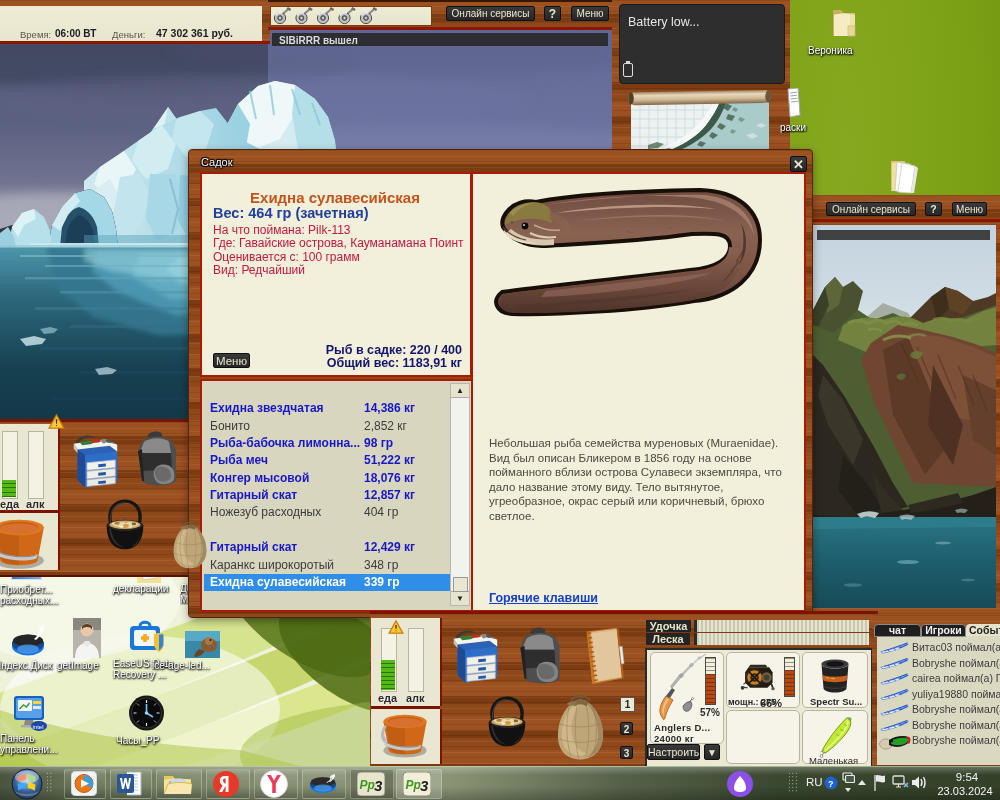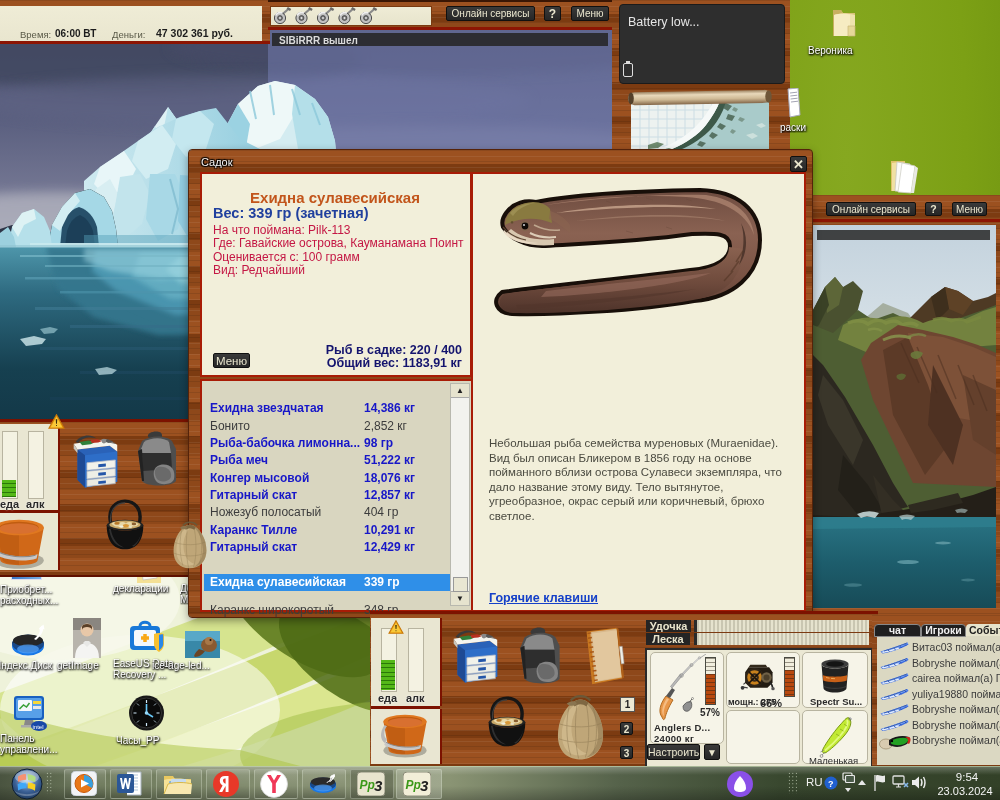--- a/index.html
+++ b/index.html
@@ -400,21 +400,21 @@
 <div class="abs" style="left:201px;top:156px;font-size:11px;color:#f4f4f4;text-shadow:1px 1px 1px #000,-1px -1px 1px #000,1px -1px 1px #000,-1px 1px 1px #000">Садок</div>
 <div class="abs btnD" style="left:790px;top:156px;width:17px;height:16px;font-size:13px;line-height:15px;font-weight:bold">✕</div>
 
 <div class="abs beige" style="left:200px;top:172px;width:268px;height:201px;border:2.5px solid #a81c06"></div>
 
 <div class="abs" style="left:200px;top:379px;width:269px;height:229px;border:2.5px solid #a81c06;background:#d9d6c0"></div>
 
 <div class="abs beige" style="left:471px;top:172px;width:331px;height:436px;border:2.5px solid #a81c06"></div>
 
 <div class="abs" style="left:205px;top:189px;width:260px;text-align:center;font-size:15px;font-weight:bold;color:#c2551b">Ехидна сулавесийская</div>
-<div class="abs" style="left:213px;top:205px;font-size:14.5px;font-weight:bold;color:#20409e">Вес: 339 гр (зачетная)</div>
+<div class="abs" style="left:213px;top:205px;font-size:14.5px;font-weight:bold;color:#20409e">Вес: 464 гр (зачетная)</div>
 <div class="abs" style="left:213px;top:224px;font-size:12px;color:#c41744;line-height:13.3px">На что поймана: Pilk-113<br>Где: Гавайские острова, Кауманамана Поинт<br>Оценивается с: 100 грамм<br>Вид: Редчайший</div>
 <div class="abs btnD" style="left:213px;top:353px;width:37px;height:15px;font-size:11.5px;line-height:14px">Меню</div>
 <div class="abs" style="left:240px;top:344px;width:222px;text-align:right;font-size:12.5px;font-weight:bold;color:#14146e;line-height:12.5px">Рыб в садке: 220 / 400<br>Общий вес: 1183,91 кг</div>
 
 <div class="abs" style="left:204px;top:383px;width:246px;height:222px;font-size:12px;color:#3c3c3c" id="fishlist">
     <div style="position:absolute;left:0;top:17.35px;width:246px;height:17px;line-height:17px;color:#1717c8;font-weight:bold;">
       <span style="position:absolute;left:6px">Ехидна звездчатая</span>
       <span style="position:absolute;left:160px">14,386 кг</span>
     </div>
     <div style="position:absolute;left:0;top:34.7px;width:246px;height:17px;line-height:17px;">
@@ -431,32 +431,28 @@
     </div>
     <div style="position:absolute;left:0;top:86.75px;width:246px;height:17px;line-height:17px;color:#1717c8;font-weight:bold;">
       <span style="position:absolute;left:6px">Конгер мысовой</span>
       <span style="position:absolute;left:160px">18,076 кг</span>
     </div>
     <div style="position:absolute;left:0;top:104.10000000000001px;width:246px;height:17px;line-height:17px;color:#1717c8;font-weight:bold;">
       <span style="position:absolute;left:6px">Гитарный скат</span>
       <span style="position:absolute;left:160px">12,857 кг</span>
     </div>
     <div style="position:absolute;left:0;top:121.45000000000002px;width:246px;height:17px;line-height:17px;">
-      <span style="position:absolute;left:6px">Ножезуб полосатый</span>
+      <span style="position:absolute;left:6px">Ножезуб расходных</span>
       <span style="position:absolute;left:160px">404 гр</span>
-    </div>
-    <div style="position:absolute;left:0;top:138.8px;width:246px;height:17px;line-height:17px;color:#1717c8;font-weight:bold;">
-      <span style="position:absolute;left:6px">Каранкс Тилле</span>
-      <span style="position:absolute;left:160px">10,291 кг</span>
     </div>
     <div style="position:absolute;left:0;top:156.15px;width:246px;height:17px;line-height:17px;color:#1717c8;font-weight:bold;">
       <span style="position:absolute;left:6px">Гитарный скат</span>
       <span style="position:absolute;left:160px">12,429 кг</span>
     </div>
-    <div style="position:absolute;left:0;top:173.5px;width:246px;height:17px;line-height:17px;margin-top:45px;">
+    <div style="position:absolute;left:0;top:173.5px;width:246px;height:17px;line-height:17px;">
       <span style="position:absolute;left:6px">Каранкс широкоротый</span>
       <span style="position:absolute;left:160px">348 гр</span>
     </div>
     <div style="position:absolute;left:0;top:190.85000000000002px;width:246px;height:17px;line-height:17px;background:#2f8fe8;color:#fff;font-weight:bold;">
       <span style="position:absolute;left:6px">Ехидна сулавесийская</span>
       <span style="position:absolute;left:160px">339 гр</span>
     </div>
   </div>
 
 <div class="abs" style="left:450px;top:383px;width:18px;height:221px;background:#f2f2ee;border:1px solid #b8b8ae">

